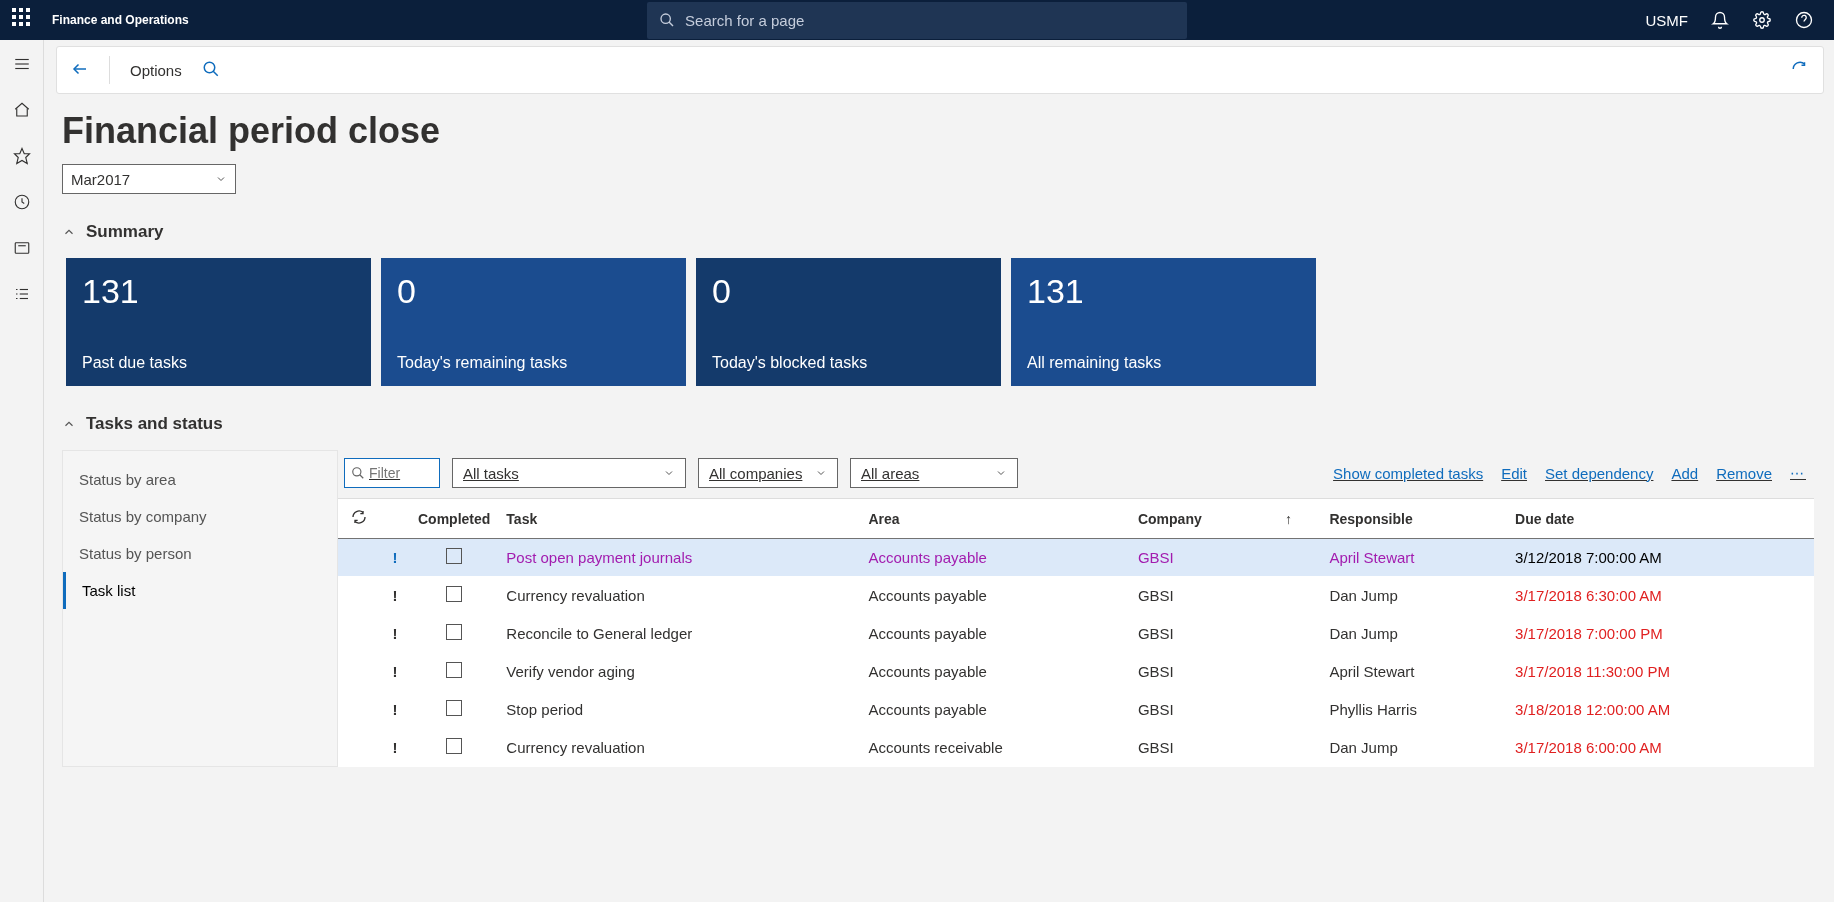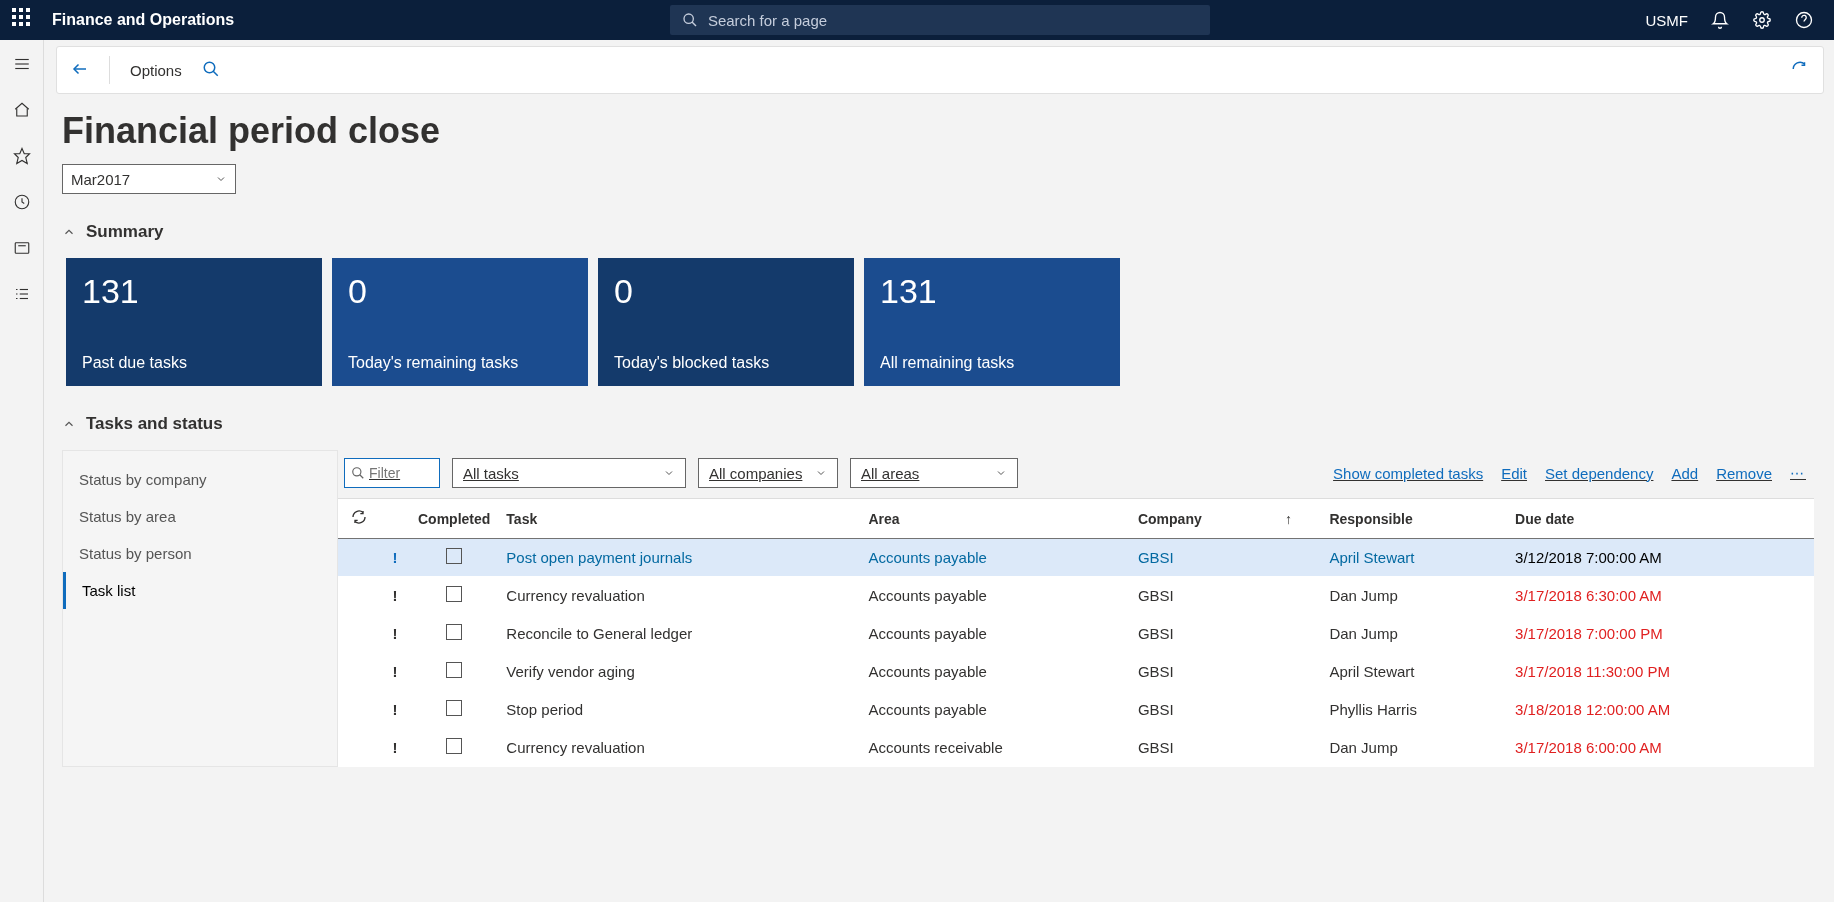--- a/index.html
+++ b/index.html
@@ -1,22 +1,22 @@
 <!DOCTYPE html>
 <html><head>
 <meta charset="utf-8">
 <style>
   * { box-sizing: border-box; margin: 0; padding: 0; }
   body { font-family: "Segoe UI", -apple-system, sans-serif; font-size: 14px; color: #323130; background: #f3f3f3; overflow: hidden; width: 1834px; height: 902px; }
   
   .topbar { height: 40px; background: #0b1f3b; color: #fff; display: flex; align-items: center; padding: 0 8px; }
   .waffle { width: 24px; height: 24px; display: grid; grid-template-columns: repeat(3, 4px); grid-template-rows: repeat(3, 4px); gap: 3px; margin: 0 16px 0 4px; cursor: pointer; }
   .waffle span { background: #fff; width: 4px; height: 4px; }
-  .brand { font-size: 16px; font-weight: 600; }
-  .searchbar { margin-left: auto; margin-right: auto; width: 540px; height: 30px; background: #1f3554; border-radius: 2px; display: flex; align-items: center; padding: 0 12px; color: #c5cddc; }
+  .brand { font-size: 12px; font-weight: 600; }
+  .searchbar { margin-left: auto; margin-right: auto; width: 540px; height: 37px; background: #1f3554; border-radius: 2px; display: flex; align-items: center; padding: 0 12px; color: #c5cddc; }
   .searchbar svg { width: 16px; height: 16px; margin-right: 10px; }
   .searchbar .ph { color: #c5cddc; font-size: 15px; }
   .topright { display: flex; align-items: center; gap: 22px; padding-right: 12px; font-size: 15px; }
   .topright .icon-btn { width: 20px; height: 20px; display:flex; align-items:center; justify-content:center; cursor:pointer; }
   .topright svg { width: 18px; height: 18px; stroke: #fff; fill: none; }
 
   .body { display: flex; height: calc(902px - 40px); }
   .leftrail { width: 44px; background: #f3f3f3; border-right: 1px solid #dcdcdc; display: flex; flex-direction: column; align-items: center; padding-top: 14px; gap: 26px; }
   .leftrail .rail-btn { width: 20px; height: 20px; display:flex; align-items:center; justify-content:center; cursor:pointer; }
   .leftrail svg { width: 18px; height: 18px; stroke: #323130; fill: none; stroke-width: 1.5; }
@@ -33,21 +33,21 @@
   .page-title { font-size: 36px; font-weight: 600; margin: 4px 0 12px 0; }
   .period-dd { width: 174px; height: 30px; border: 1px solid #666; background:#fff; display:flex; align-items:center; justify-content:space-between; padding:0 8px; font-size:15px; cursor:pointer; }
   .period-dd svg { width:12px; height:12px; }
 
   .section { margin-top: 28px; }
   .sec-head { display:flex; align-items:center; gap:10px; cursor:pointer; }
   .sec-head svg { width:14px;height:14px; }
   .sec-head .lbl { font-size:17px; font-weight:600; }
 
   .tiles { display:flex; gap:10px; margin-top:16px; margin-left:4px; }
-  .tile { width: 256px; height: 128px; background:#1b4c8f; color:#fff; padding:14px 16px; display:flex; flex-direction:column; justify-content:space-between; cursor:pointer; }
+  .tile { width: 305px; height: 128px; background:#1b4c8f; color:#fff; padding:14px 16px; display:flex; flex-direction:column; justify-content:space-between; cursor:pointer; }
   .tile.dark { background:#143a6b; }
   .tile .num { font-size:34px; font-weight:400; }
   .tile .lbl { font-size:16px; }
 
   .tasks-body { display:flex; margin-top: 16px; gap:0; }
   .status-nav { width: 276px; background:#f5f5f5; border:1px solid #e5e5e5; padding-top:10px; }
   .status-nav .item { padding:10px 16px; font-size:15px; color:#555; cursor:pointer; }
   .status-nav .item.active { border-left:3px solid #0f6cbd; color:#000; }
 
   .tasks-main { flex:1; display:flex; flex-direction:column; }
@@ -65,21 +65,21 @@
   .links .dots { color:#0f6cbd; letter-spacing:2px; }
 
   table { border-collapse:collapse; width:100%; background:#fff; }
   thead th { text-align:left; font-weight:600; font-size:14px; padding:10px 8px; border-top:1px solid #ddd; border-bottom:1px solid #737373; }
   thead th.refresh-h { width:42px; text-align:center; }
   thead th.bang-h { width:30px; }
   thead th.cb-h { width:40px; }
   tbody td { padding:9px 8px; font-size:15px; border-bottom:1px solid transparent; }
   tbody tr.selected { background:#dce9f9; }
   tbody tr.selected td { color:#0f6cbd; }
-  tbody tr.selected td.link { color:#0369a1; }
+  tbody tr.selected td.link { color:#a21caf; }
   tbody tr.selected td.black { color:#000; }
   td.bang { text-align:center; font-weight:600; }
   td.cb { text-align:center; }
   td.cb .box { width:16px;height:16px; border:1.5px solid #555; display:inline-block; }
   td.link { color:#0f6cbd; }
   td.due.red { color:#e02020; }
   .sort-arrow { margin-left:4px; }
   thead .refresh-ic { cursor:pointer; }
   thead svg { width:16px;height:16px; }
   tbody { position:relative; }
@@ -232,22 +232,22 @@
       <div class="section">
         <div class="sec-head">
           <svg viewBox="0 0 24 24" fill="none" stroke="#555" stroke-width="2">
               <polyline points="6 15 12 9 18 15"></polyline>
             </svg>
           <span class="lbl">Tasks and status</span>
         </div>
 
         <div class="tasks-body">
           <div class="status-nav">
+            <div class="item">Status by area</div>
             <div class="item">Status by company</div>
-            <div class="item">Status by area</div>
             <div class="item">Status by person</div>
             <div class="item active">Task list</div>
           </div>
 
           <div class="tasks-main">
             <div class="filterbar">
               <div class="filter-input">
                 <svg viewBox="0 0 24 24" fill="none" stroke-width="2">
                     <circle cx="10" cy="10" r="7"></circle>
                     <line x1="21" y1="21" x2="15" y2="15"></line>

